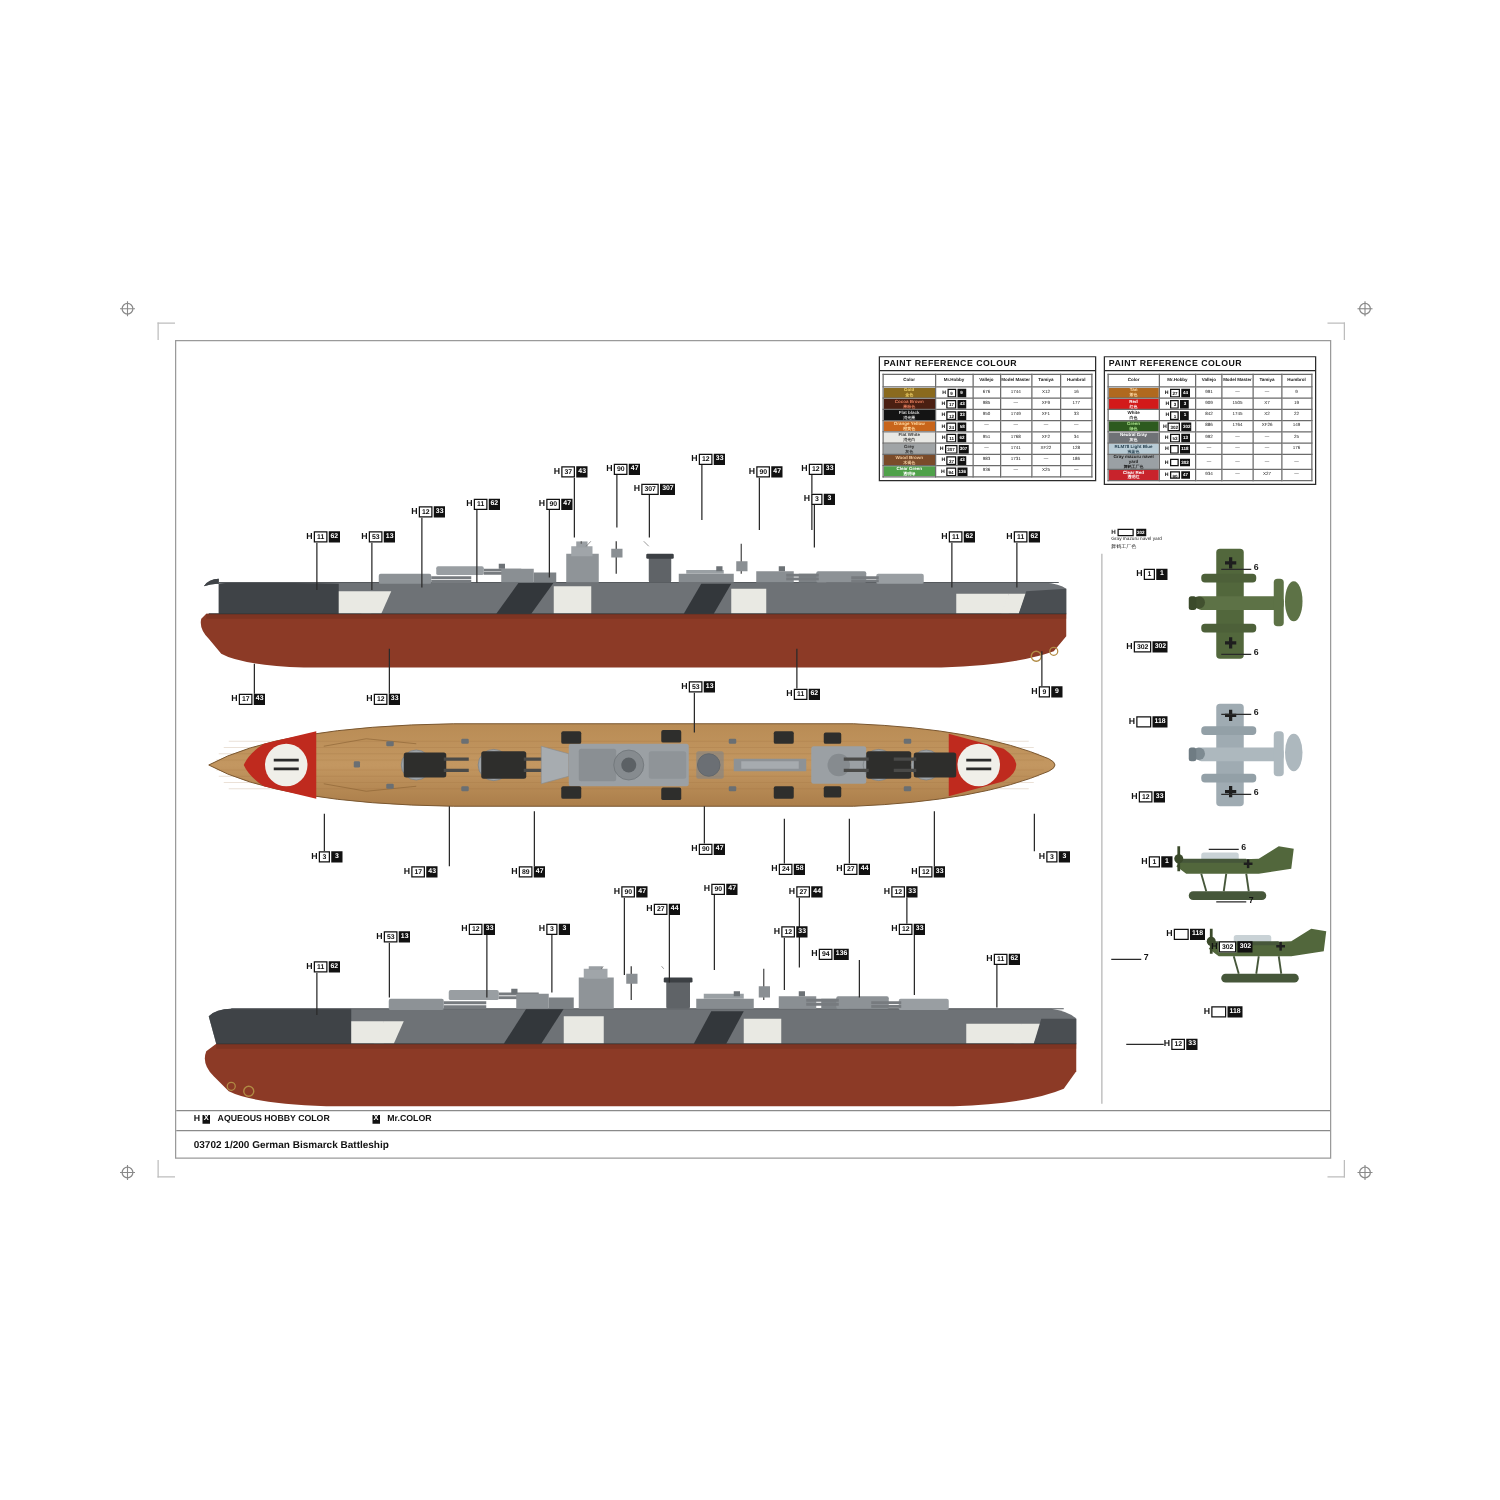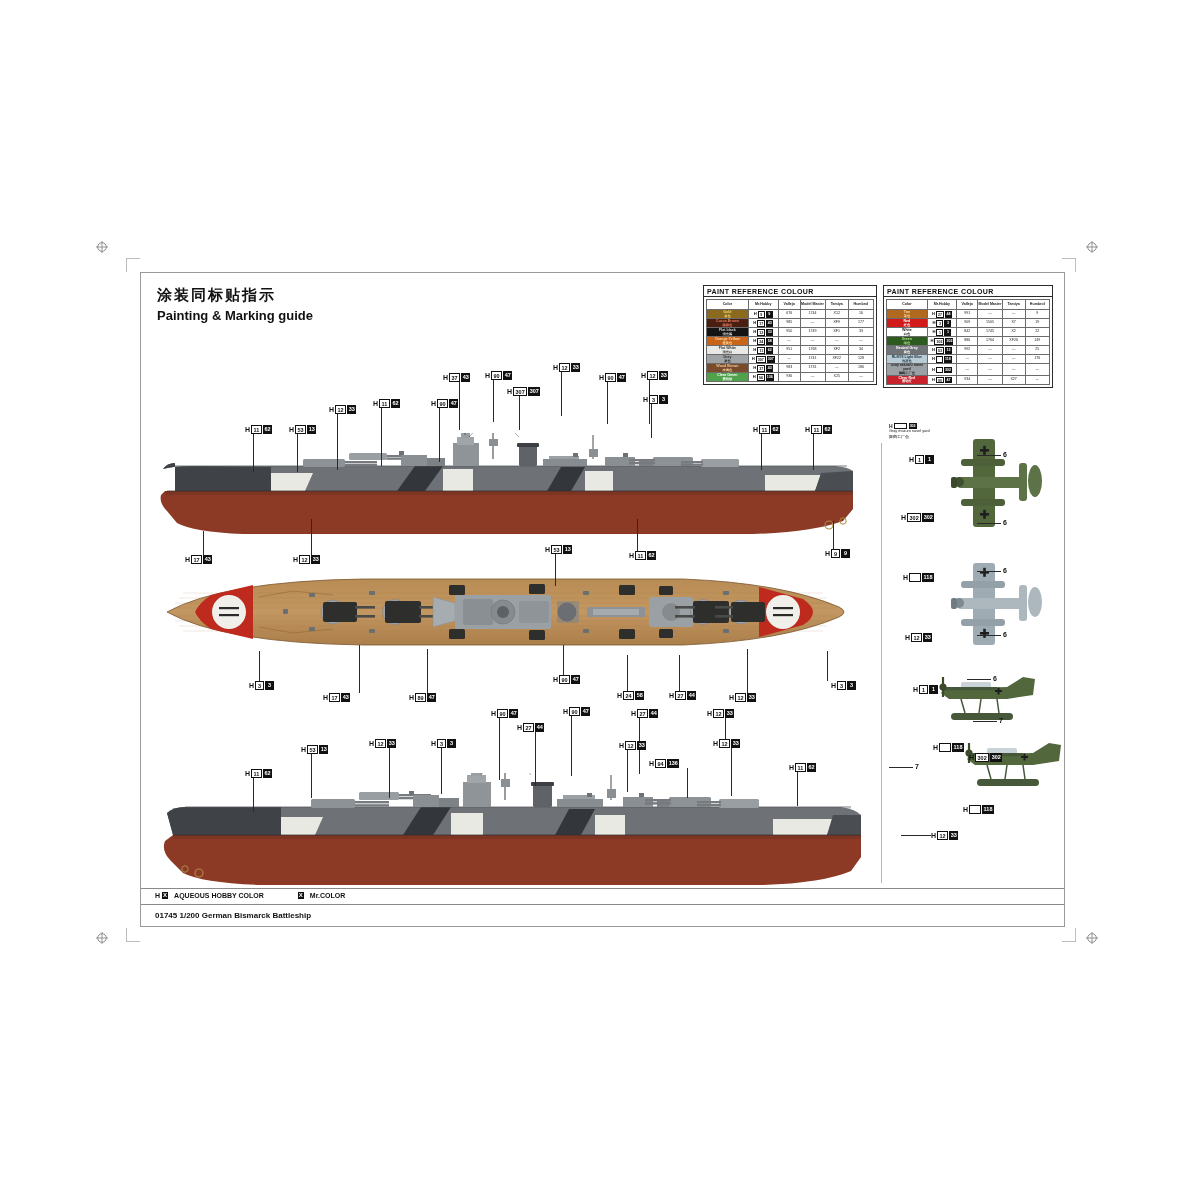--- a/index.html
+++ b/index.html
@@ -232,24 +232,20 @@
         <line x1="2" y1="8" x2="14" y2="8" stroke="#8a8a8a" stroke-width="0.9"></line>
       </svg>
   </div>
   <div class="cropcorner cc-tl" style="left:126px; top:258px;"></div>
   <div class="cropcorner cc-tr" style="left:1062px; top:258px;"></div>
   <div class="cropcorner cc-bl" style="left:126px; top:928px;"></div>
   <div class="cropcorner cc-br" style="left:1062px; top:928px;"></div>
 
   <div id="sheet">
 
-    <div id="title-block">
-      <div id="title-cn">涂装同标贴指示</div>
-      <div id="title-en">Painting &amp; Marking guide</div>
-    </div>
 
     <div class="paint-table" id="paint-table-1">
       <div class="pt-title">PAINT  REFERENCE  COLOUR</div>
       <div class="pt-body">
         <table class="pt">
           <thead>
               <tr>
             <th style="width:25%">Color</th>
             <th style="width:18%">Mr.Hobby</th>
             <th style="width:13%">Vallejo</th>
@@ -1218,16 +1214,16 @@
         <span class="box-h">H</span>
           <span class="sq">X</span>
         <span style="margin-left:4px">AQUEOUS HOBBY COLOR</span>
       </div>
       <div class="lg">
         <span class="sq">X</span>
         <span style="margin-left:4px">Mr.COLOR</span>
       </div>
     </div>
     <div id="legend-divider"></div>
-    <div id="footer-code">01745 1/200 German Bismarck Battleship</div>
+    <div id="footer-code">03702 1/200 German Bismarck Battleship</div>
 
   </div>
 </div>
 
 </body></html>

